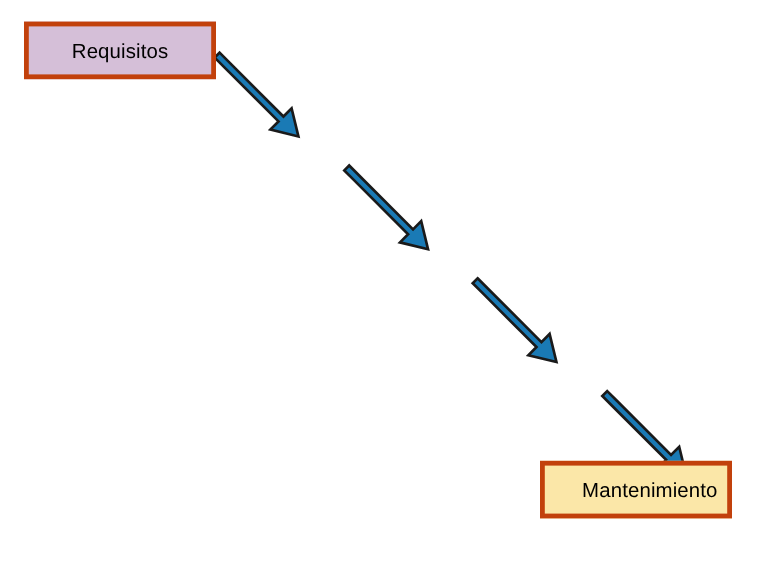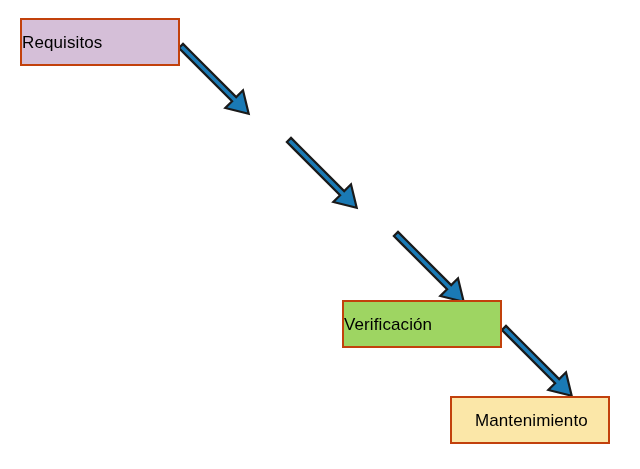--- a/index.html
+++ b/index.html
@@ -16,23 +16,24 @@
     width: 640px;
     height: 469px;
     background: #ffffff;
     overflow: hidden;
   }
   .phase-box {
     position: absolute;
     box-sizing: border-box;
     width: 160px;
     height: 48px;
-    border: 2px solid #c2410c;
+    border: 4px solid #c2410c;
     display: flex;
     align-items: center;
+    justify-content: center;
     z-index: 2;
   }
   .phase-label {
     font-family: "Liberation Sans", sans-serif;
     font-size: 17px;
     line-height: 1;
     color: #000000;
     white-space: nowrap;
     letter-spacing: 0.1px;
   }
@@ -68,21 +69,18 @@
       <polygon points="506.0,325.9 514.1,334.0 559.2,379.1 566.0,372.3 571.7,395.7 548.3,390.0 555.1,383.2 510.0,338.1 501.9,330.0" fill="#1a7ab5" stroke="#1a1a1a" stroke-width="2.2" stroke-linejoin="miter"></polygon>
     </g>
   </svg>
 
   <div class="phase-box" style="left:20px; top:18px; background:#d5bfd8;">
     <span class="phase-label">Requisitos</span>
   </div>
 
 
 
-  <div class="phase-box" style="left:342px; top:300px; background:#9ed562;">
-    <span class="phase-label">Verificación</span>
-  </div>
 
-  <div class="phase-box" style="left:450px; top:396px; background:#fbe7a8;padding-left:23px;">
+  <div class="phase-box" style="left:450px; top:384px; background:#fbe7a8;padding-left:23px;">
     <span class="phase-label">Mantenimiento</span>
   </div>
 
 </div>
 
 </body></html>

